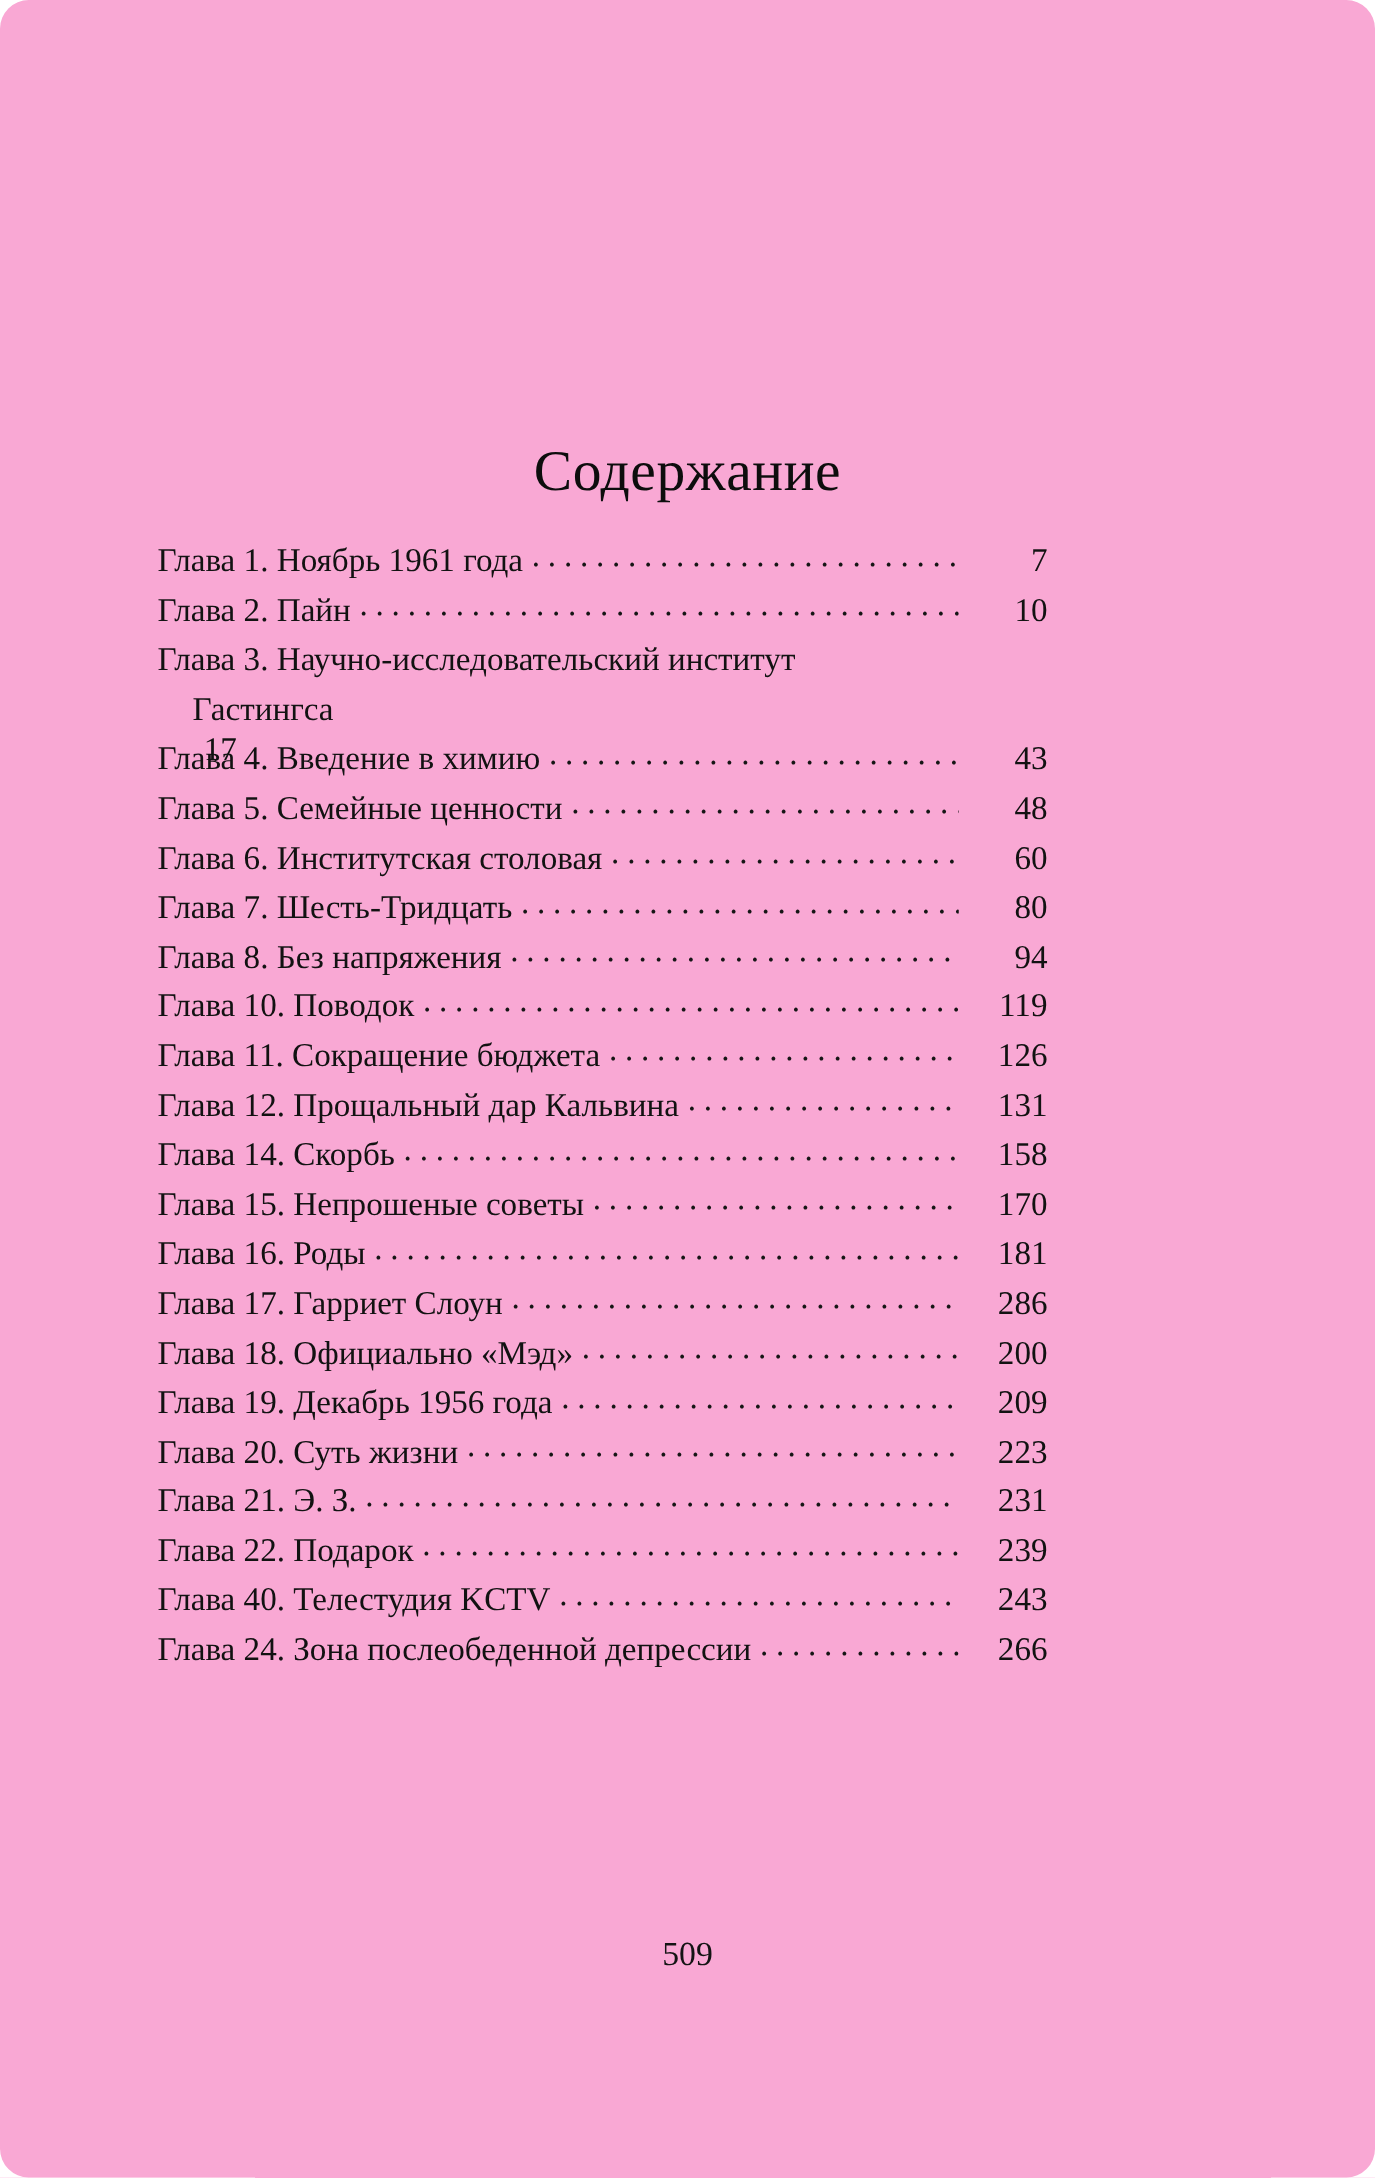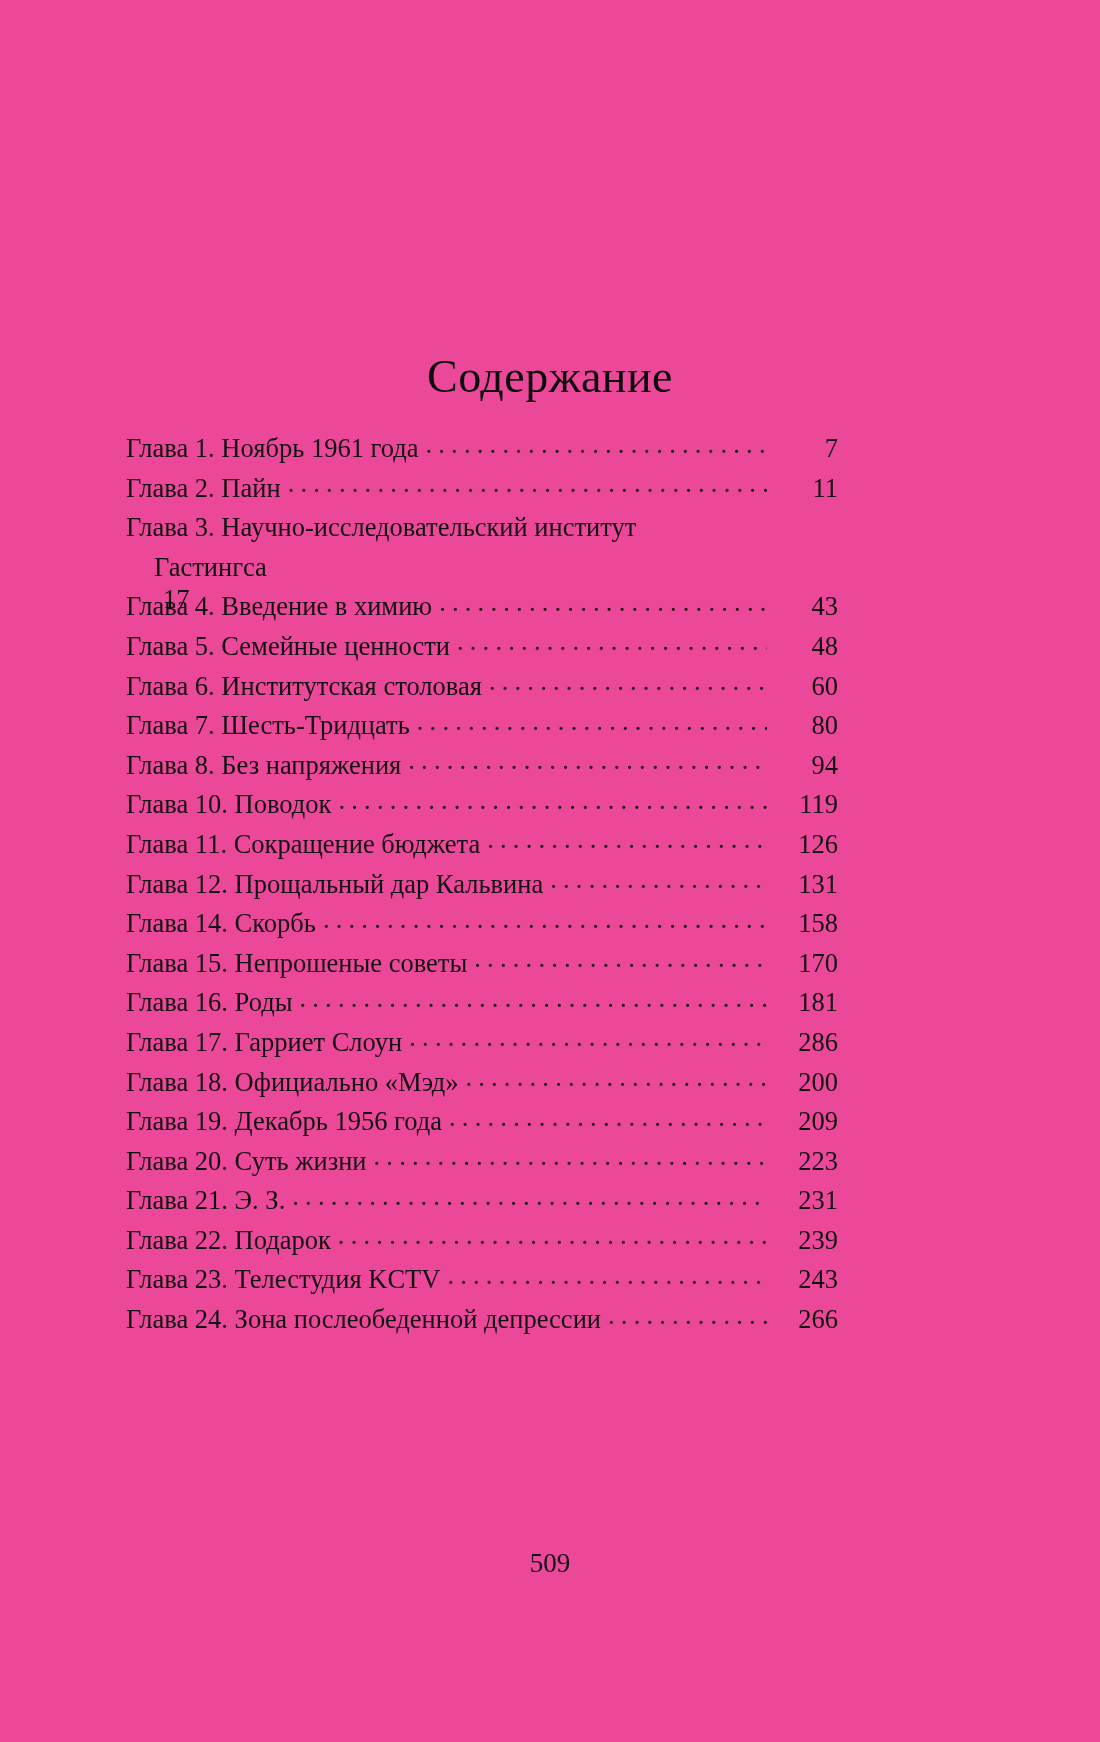--- a/index.html
+++ b/index.html
@@ -12,21 +12,22 @@
     height: 1742px;
     position: relative;
     font-family: "Liberation Serif", "DejaVu Serif", serif;
     color: #101010;
     overflow: hidden;
   }
 
   .page {
     position: absolute;
     inset: 0;
-    background: #ec4899;
+    background: #f9a8d4;
+    border-radius: 23px;
   }
 
   .toc-title {
     position: absolute;
     top: 350px;
     left: 0;
     width: 1100px;
     text-align: center;
     font-size: 46px;
     font-weight: 400;
@@ -125,21 +126,21 @@
         <div class="entry-line">
           <span class="entry-title">Глава 1. Ноябрь 1961 года</span>
           <span class="leader"></span>
           <span class="entry-page">7</span>
         </div>
       </div>
       <div class="toc-entry">
         <div class="entry-line">
           <span class="entry-title">Глава 2. Пайн</span>
           <span class="leader"></span>
-          <span class="entry-page">11</span>
+          <span class="entry-page">10</span>
         </div>
       </div>
       <div class="toc-entry wrapped">
         <div class="entry-line leader-hidden">
           <span class="entry-title">Глава 3. Научно-исследовательский институт</span>
           <span class="leader"></span>
           <span class="entry-page"></span>
         </div>
         <div class="entry-line cont">
           <span class="entry-title">Гастингса</span>
@@ -261,21 +262,21 @@
       </div>
       <div class="toc-entry">
         <div class="entry-line">
           <span class="entry-title">Глава 22. Подарок</span>
           <span class="leader"></span>
           <span class="entry-page">239</span>
         </div>
       </div>
       <div class="toc-entry">
         <div class="entry-line">
-          <span class="entry-title">Глава 23. Телестудия KCTV</span>
+          <span class="entry-title">Глава 40. Телестудия KCTV</span>
           <span class="leader"></span>
           <span class="entry-page">243</span>
         </div>
       </div>
       <div class="toc-entry">
         <div class="entry-line">
           <span class="entry-title">Глава 24. Зона послеобеденной депрессии</span>
           <span class="leader"></span>
           <span class="entry-page">266</span>
         </div>

